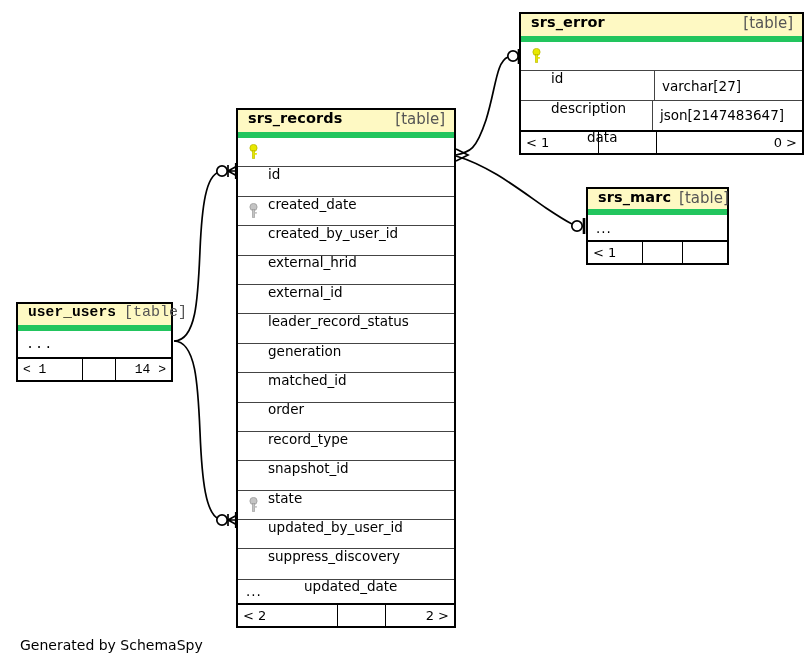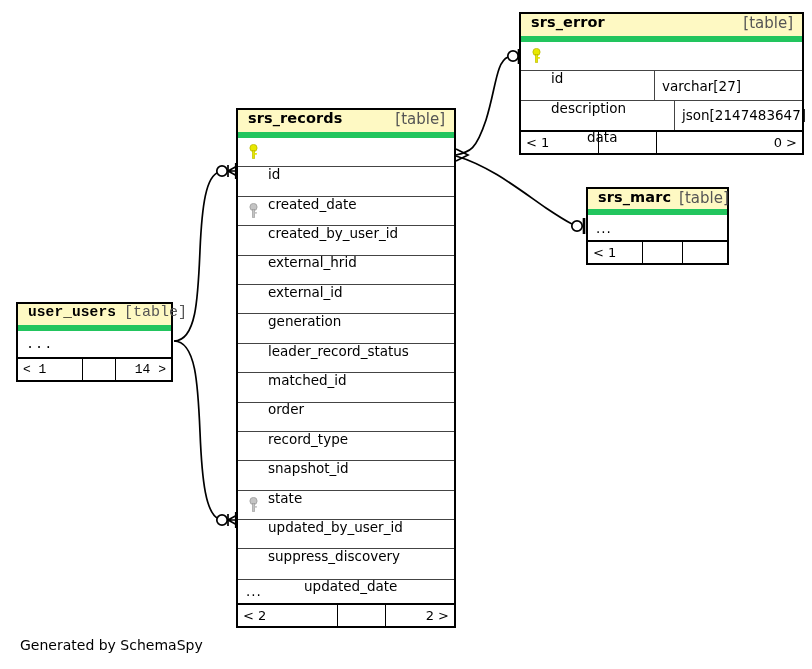--- a/index.html
+++ b/index.html
@@ -223,25 +223,25 @@
       <div class="col-row">
         <span class="col-keycell"></span>
         <span class="col-name">external_hrid</span>
       </div>
       <div class="col-row">
         <span class="col-keycell"></span>
         <span class="col-name">external_id</span>
       </div>
       <div class="col-row">
         <span class="col-keycell"></span>
+        <span class="col-name">leader_record_status</span>
+      </div>
+      <div class="col-row">
+        <span class="col-keycell"></span>
         <span class="col-name">generation</span>
-      </div>
-      <div class="col-row">
-        <span class="col-keycell"></span>
-        <span class="col-name">leader_record_status</span>
       </div>
       <div class="col-row">
         <span class="col-keycell"></span>
         <span class="col-name">matched_id</span>
       </div>
       <div class="col-row">
         <span class="col-keycell"></span>
         <span class="col-name">order</span>
       </div>
       <div class="col-row">
@@ -300,21 +300,21 @@
         <span class="col-name">id</span>
       </div>
       <div class="col-row">
         <span class="col-keycell"></span>
         <span class="col-name">description</span>
         <span class="col-type" style="width:148px;">varchar[27]</span>
       </div>
       <div class="col-row">
         <span class="col-keycell"></span>
         <span class="col-name">data</span>
-        <span class="col-type" style="width:128px;">json[2147483647]</span>
+        <span class="col-type" style="width:150px;">json[2147483647]</span>
       </div>
     </div>
     <div class="tbl-footer">
       <span class="foot-cell foot-left" style="width:78px;">&lt; 1</span>
       <span class="foot-cell" style="width:58px;"></span>
       <span class="foot-cell foot-right" style="flex:1;">0 &gt;</span>
     </div>
   </div>
 
   <div class="table-node" id="node-srs-marc" style="left:586px; top:187px; width:143px;">

